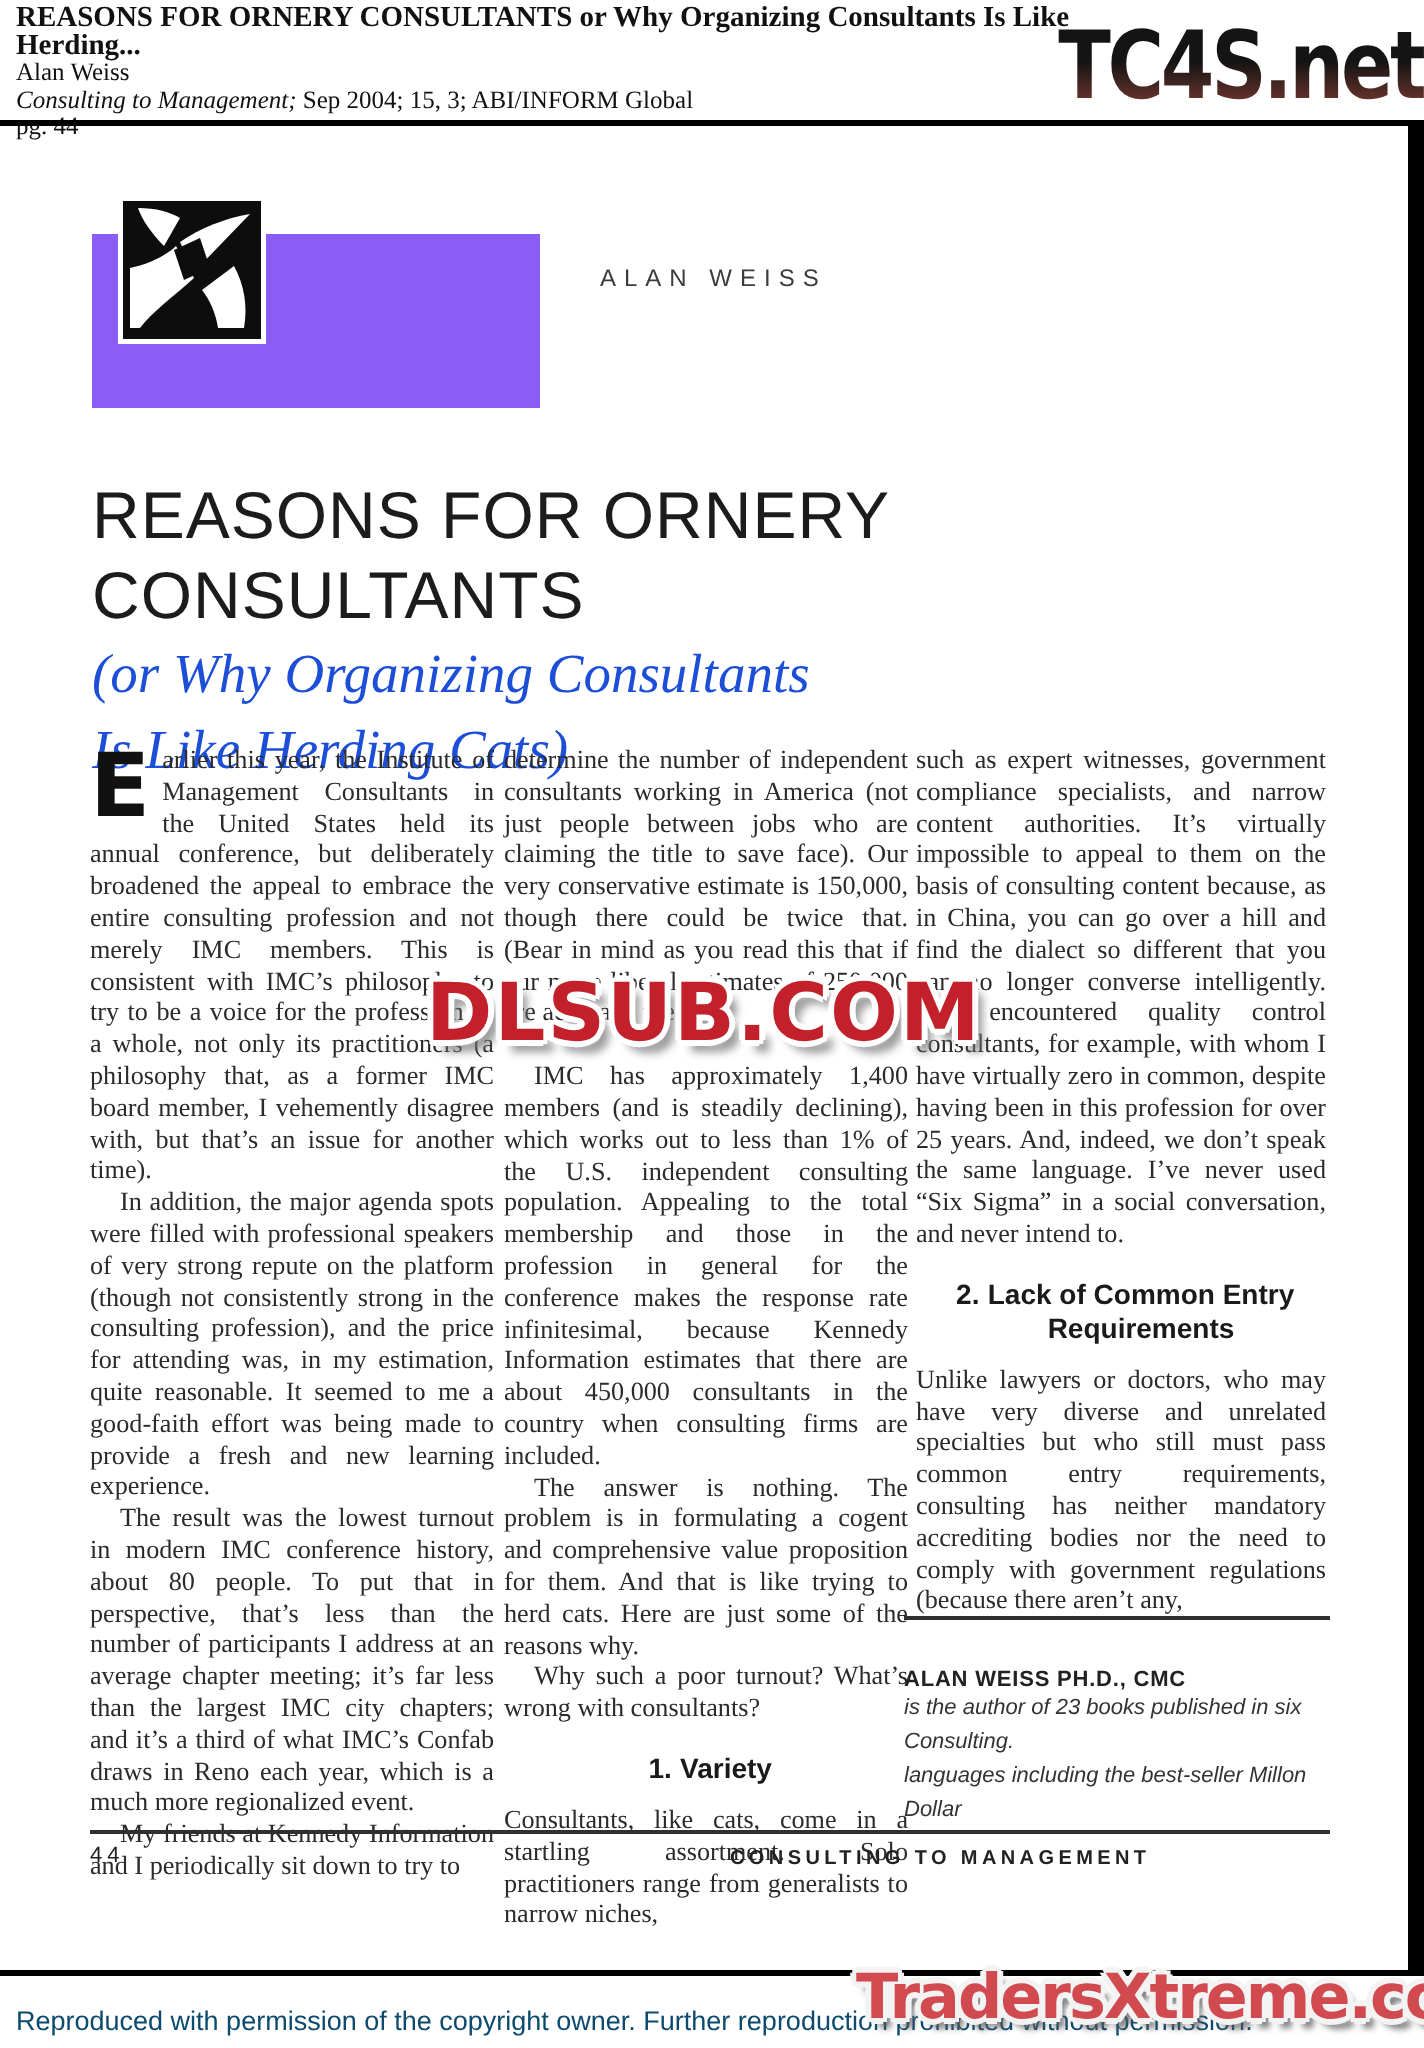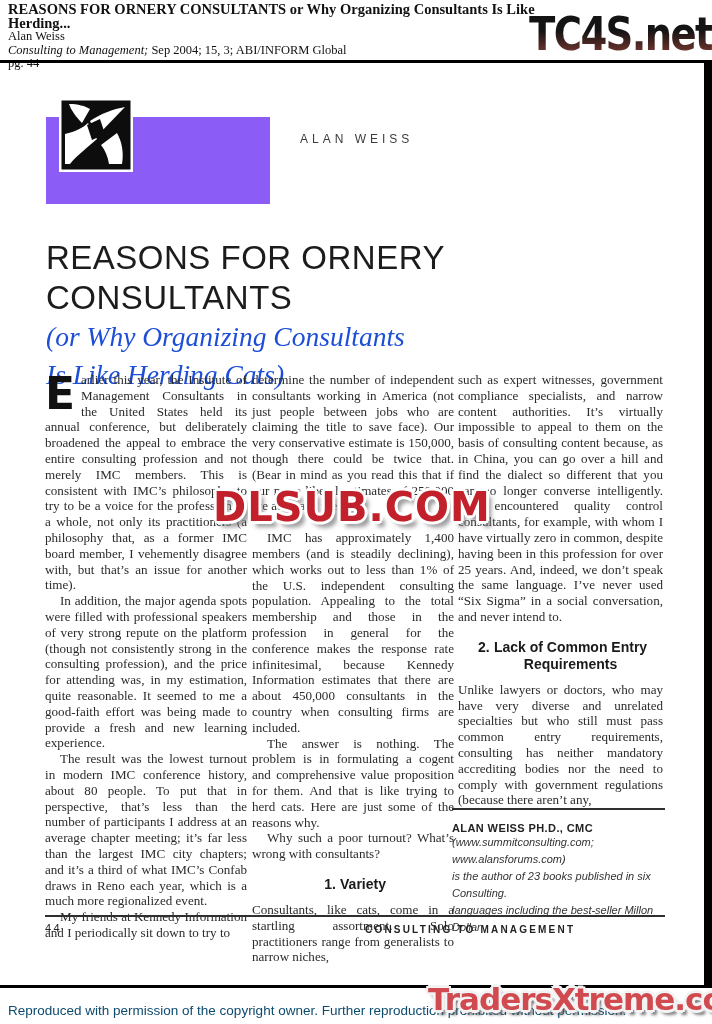--- a/index.html
+++ b/index.html
@@ -63,21 +63,21 @@
     font-size:44px;line-height:40px;padding:2px 6px 0 0;color:#111;}
   .gap-hidden-line{height:16px;}
   .sec-heading{font-family:"Liberation Sans",sans-serif;font-weight:bold;
     font-size:14px;color:#1a1a1a;margin:14px 0 9px 0;line-height:17px;text-align:center;}
   .sec-heading .num{display:inline-block;width:20px;}
   .sec-heading .l2{padding-left:20px;}
 
   
   .bio{position:absolute;left:452px;top:808px;width:213px;border-top:2px solid #2f2f2f;
     font-family:"Liberation Sans",sans-serif;color:#333;}
-  .bio-name{font-weight:bold;font-size:11px;letter-spacing:0.4px;margin-top:12px;color:#222;}
+  .bio-name{font-weight:bold;font-size:11px;letter-spacing:0.4px;margin-top:24px;color:#222;}
   .bio-line{font-style:italic;font-size:11px;line-height:17px;}
 
   
   .footer-rule{position:absolute;left:45px;top:915px;width:620px;height:2px;background:#2f2f2f;}
   .page-num{position:absolute;left:45px;top:922px;
     font-family:"Liberation Sans",sans-serif;font-size:11px;letter-spacing:2.5px;color:#222;}
   .journal-name{position:absolute;left:365px;top:924px;width:300px;text-align:left;
     font-family:"Liberation Sans",sans-serif;font-weight:600;font-size:10px;
     letter-spacing:2.2px;color:#222;}
 
@@ -152,21 +152,20 @@
       <div><span class="num">2.</span><span>Lack of Common Entry</span></div>
       <div class="l2">Requirements</div>
     </div>
     <p>Unlike lawyers or doctors, who may have very diverse and unrelated specialties but who still must pass common entry requirements, consulting has neither mandatory accrediting bodies nor the need to comply with government regulations (because there aren’t any,</p>
   </div>
 
   <div class="wm-dlsub">DLSUB.COM</div>
 
   <div class="bio">
     <div class="bio-name">ALAN WEISS PH.D., CMC</div>
-    <div class="bio-line">(www.summitconsulting.com; www.alansforums.com)</div>
     <div class="bio-line">is the author of 23 books published in six</div>
     <div class="bio-line">Consulting.</div>
     <div class="bio-line">languages including the best-seller Millon Dollar</div>
   </div>
 
   <div class="footer-rule"></div>
   <div class="page-num">44</div>
   <div class="journal-name">CONSULTING TO MANAGEMENT</div>
 
   <div class="frame-bottom"></div>

